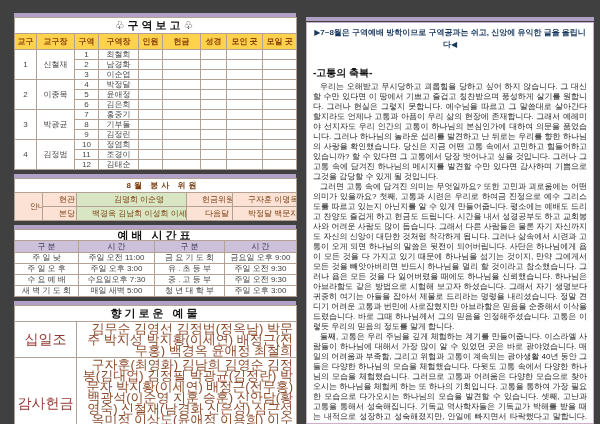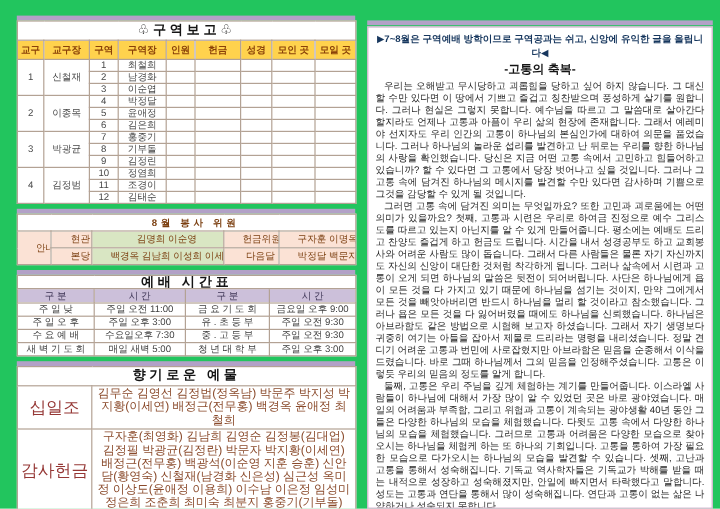--- a/index.html
+++ b/index.html
@@ -1,18 +1,18 @@
 <!DOCTYPE html>
 <html><head>
 <meta charset="utf-8">
 <style>
   * { box-sizing: border-box; margin: 0; padding: 0; }
   html,body { width:600px; height:424px; overflow:hidden; background:#fdfdfb;
     font-family:"Liberation Sans","DejaVu Sans",sans-serif; }
-  .page { position:relative; width:600px; height:424px; background:#22c55e; }
+  .page { position:relative; width:600px; height:424px; background:#404040; }
   .col-left  { position:absolute; left:14px;  top:13px; width:282px; }
   .col-right { position:absolute; left:306px; top:17px; width:288px; }
   .bar { height:4px; background:#b2a1c7; }
   .gap { height:4px; }
 
   table.tbl { width:100%; border-collapse:collapse; table-layout:fixed;
     font-size:8px; color:#3d3d3d; background:#fff; }
   .tbl td { border:1px solid #b3a294; text-align:center; vertical-align:middle;
     padding:0; height:9px; line-height:9px; overflow:hidden; white-space:nowrap; }
   td.ttl { height:15px; line-height:15px; font-weight:bold; font-size:11px;
@@ -24,29 +24,29 @@
 
   .vol td { height:13px; line-height:13px; color:#7b3f10; font-size:8px;padding-left:15px; }
   .vol td.peach { background:#fbe2d5; font-weight:normal; }
   .vol td.green { background:#d9e6c3;margin-top:16px; }
 
   .wor .whdr td { background:#ccc0da; color:#3c3354; font-weight:normal;
     height:11px; line-height:11px; }
   .wor td { height:10px; line-height:10px;margin-top:31px; }
 
   .off td.lbl { color:#953735; font-weight:normal; font-size:14px; }
-  .off td.names { text-align:center; padding:1px 3px; height:auto;
-    line-height:11px; font-size:10px; color:#8a4a2b; white-space:normal;margin-top:11px; }
+  .off td.names { text-align:right; padding:1px 3px; height:auto;
+    line-height:11px; font-size:13px; color:#8a4a2b; white-space:normal;margin-top:11px; }
 
   .textbox { margin-top:1px; border:1px solid #cfaecb; background:#fff;
     height:402px; padding:4px 6px 2px; overflow:hidden; }
   .notice { font-size:8px; font-weight:bold; color:#17375e; text-align:center;
     line-height:12px; }
   .art-title { font-size:10px; font-weight:bold; color:#141414;
-    text-align:center; margin:0 0 2px; }
+    text-align:left; margin:15px 0 2px; }
   .textbox p { font-size:8px; line-height:10px; text-align:justify;
     text-indent:7px; color:#262626; }
 </style>
 </head>
 <body>
 
 <div class="page">
 
   <div class="col-left">
 

